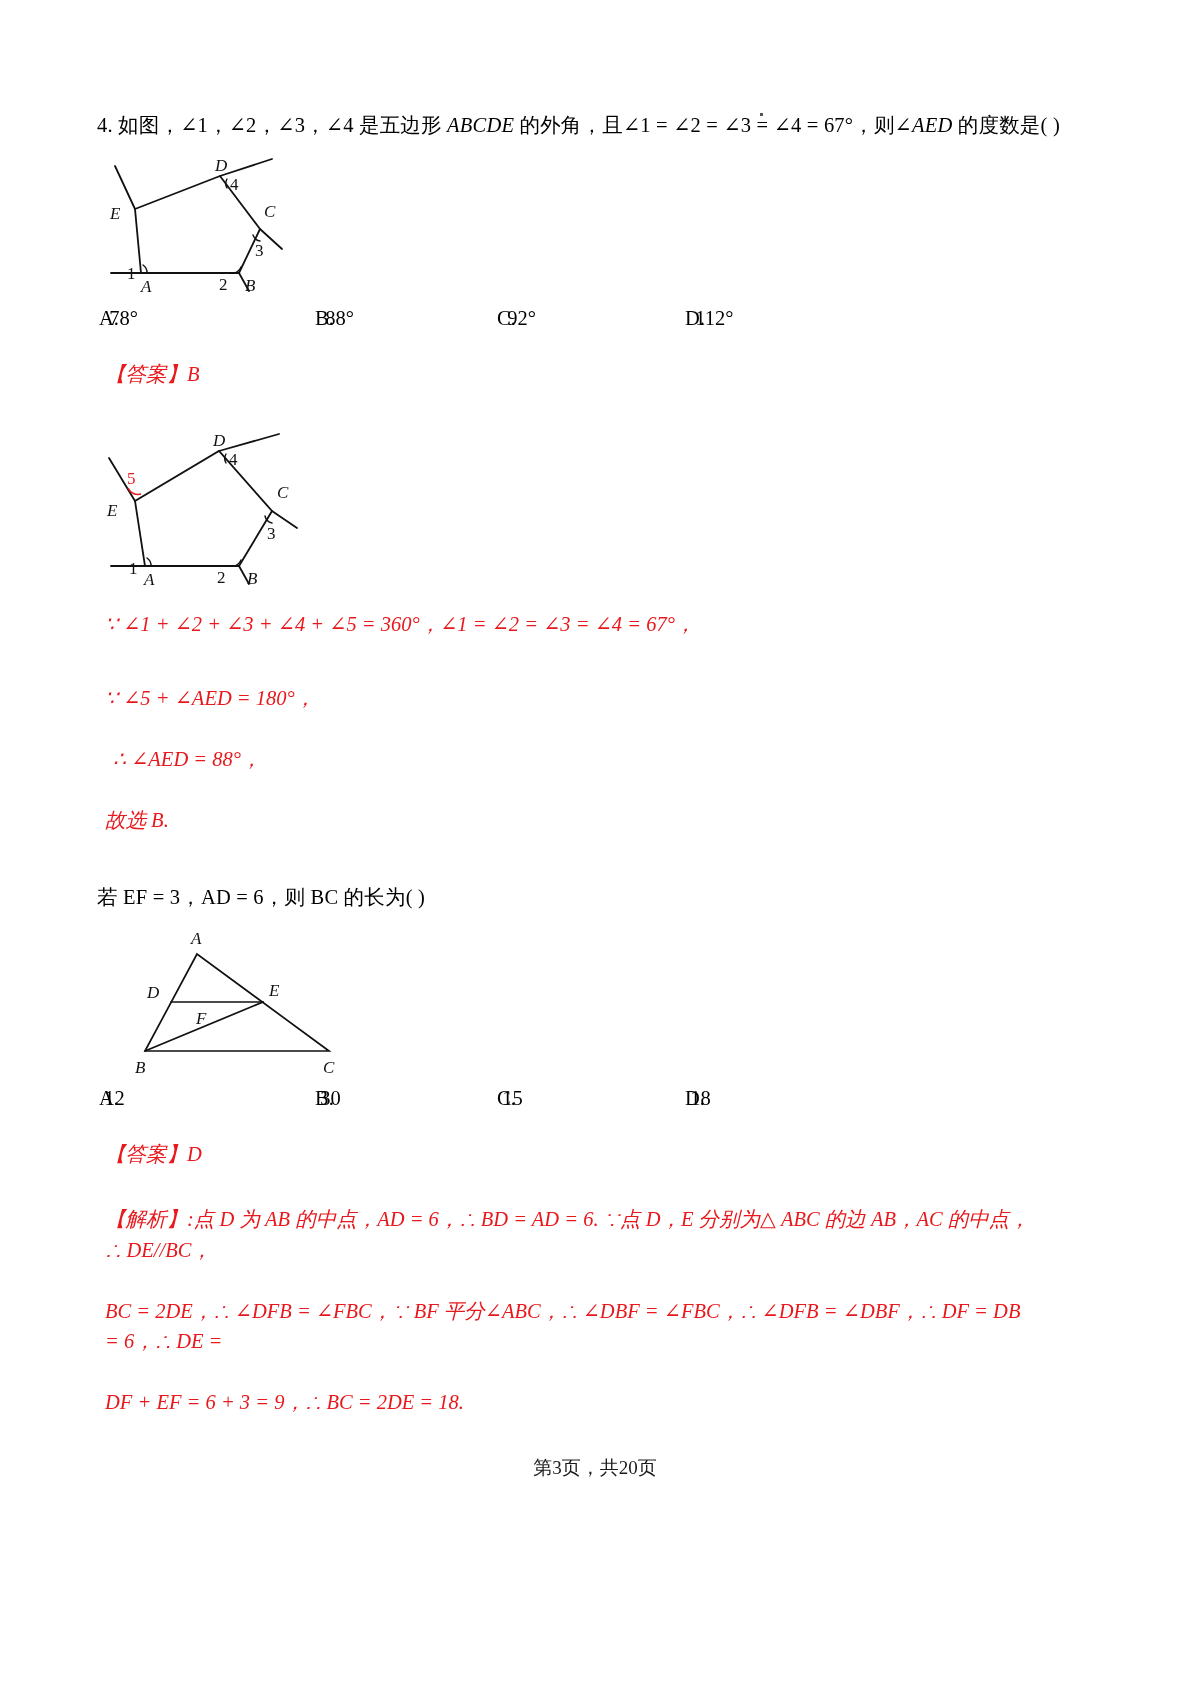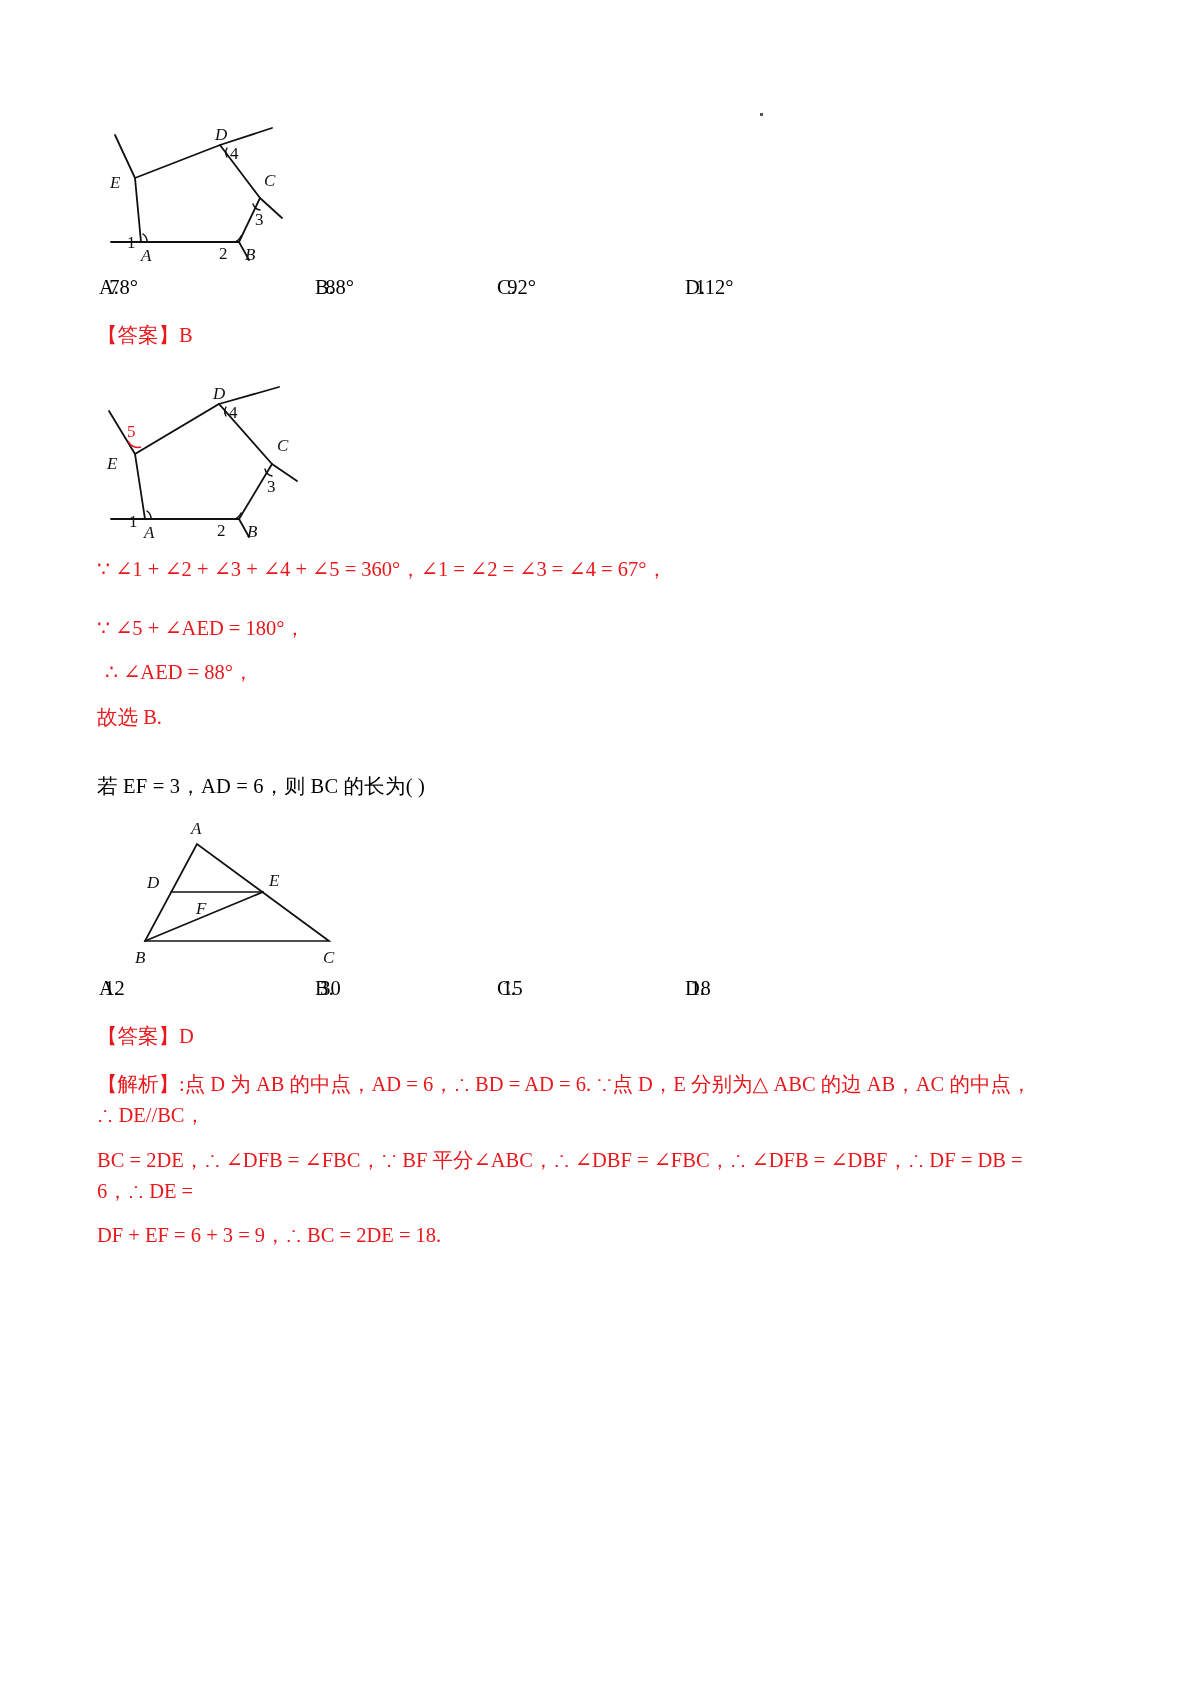--- a/index.html
+++ b/index.html
@@ -33,21 +33,22 @@
     line-height: 1.5;
     letter-spacing: 0.2px;
     color: #000;
     white-space: nowrap;
   }
   .ital { font-style: italic; font-family: "Liberation Serif", serif; }
   .redline {
     font-size: 20.5px;
     line-height: 1.5;
     color: #e8181c;
-    margin: 0;
+    margin: 8px;
+    font-style: italic;
   }
   .spacer-6 { height: 6px; }
   .spacer-10 { height: 10px; }
   .spacer-14 { height: 14px; }
   .spacer-18 { height: 18px; }
   .spacer-28 { height: 28px; }
 
   .options {
     position: relative;
     height: 30px;
@@ -147,20 +148,23 @@
 </style>
 </head>
 <body>
 
 <div class="page">
 
   <div class="topdot"></div>
 
   <div class="content">
 
+    <div class="qline">
+      <span>4. 如图，∠1，∠2，∠3，∠4 是五边形 </span><span class="ital">ABCDE</span><span> 的外角，且∠1 = ∠2 = ∠3 = ∠4 = 67°，则∠</span><span class="ital">AED</span><span> 的度数是(    )</span>
+    </div>
 
     <div class="spacer-10"></div>
 
     <div class="figwrap">
       <svg width="300" height="150" viewBox="0 0 300 150">
         <g stroke="#111" stroke-width="1.8" fill="none" stroke-linecap="round">
 
           <polygon points="44,122 142,122 163,78 123,25 38,58"></polygon>
 
           <line x1="38" y1="58" x2="18" y2="15"></line>
@@ -305,14 +309,15 @@
       <span>【解析】</span><span>:点 D 为 AB 的中点，AD = 6，∴ BD = AD = 6. ∵点 D，E 分别为△ ABC 的边 AB，AC 的中点，∴ DE//BC，</span>
     </div>
     <div class="spacer-14"></div>
     <div class="redline">BC = 2DE，∴ ∠DFB = ∠FBC，∵ BF 平分∠ABC，∴ ∠DBF = ∠FBC，∴ ∠DFB = ∠DBF，∴ DF = DB = 6，∴ DE =</div>
     <div class="spacer-14"></div>
     <div class="redline">DF + EF = 6 + 3 = 9，∴ BC = 2DE = 18.</div>
 
   </div>
 
 
+  <div class="footer">第3页，共20页</div>
 
 </div>
 
 </body></html>

